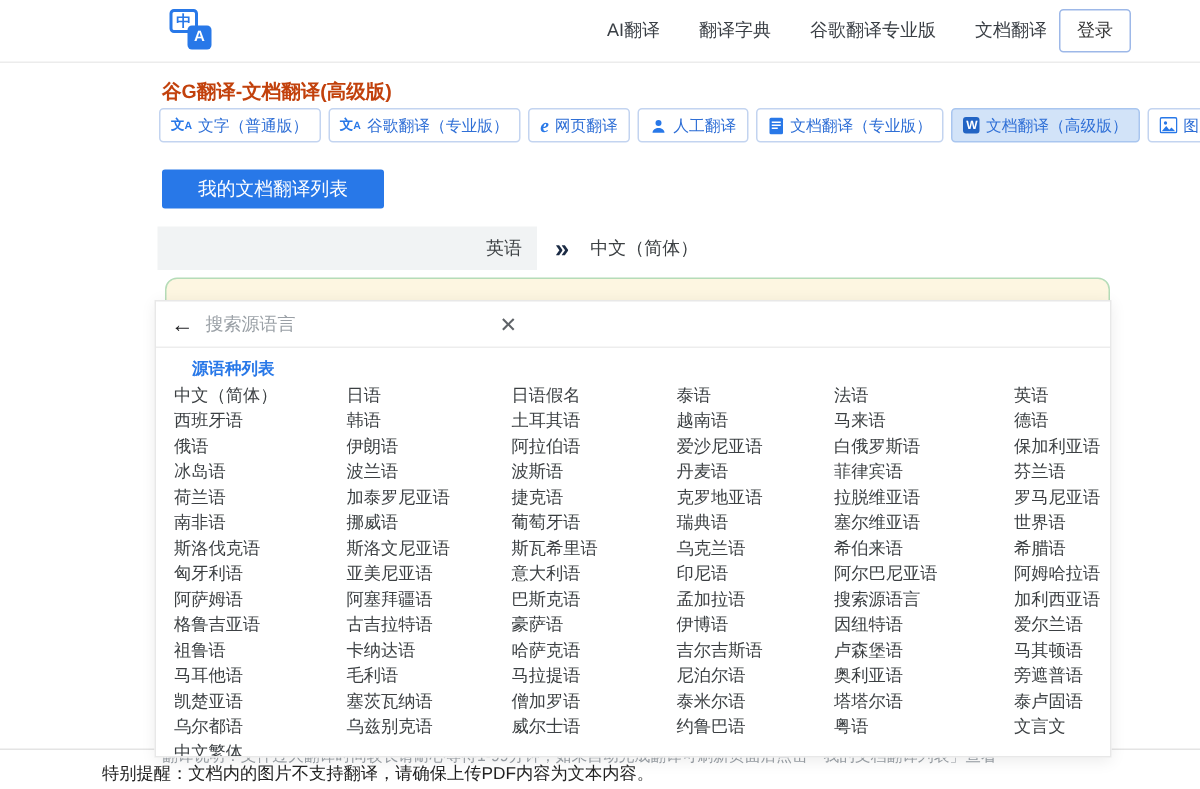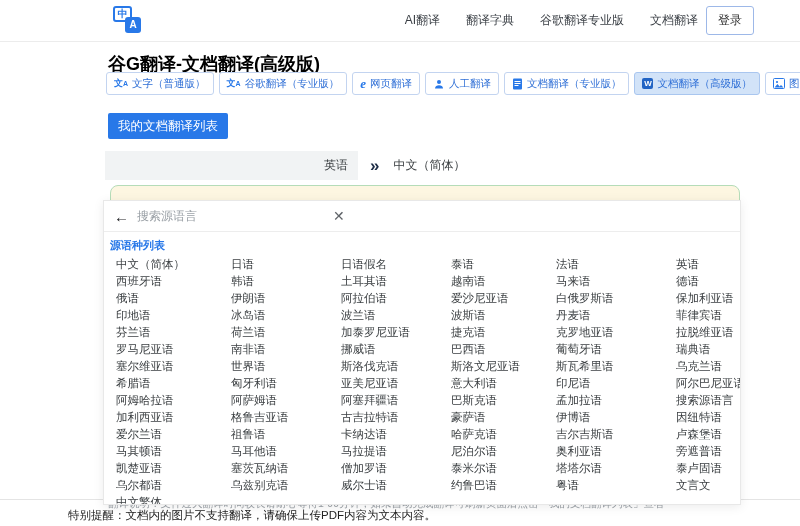--- a/index.html
+++ b/index.html
@@ -18,36 +18,36 @@
     background:#2878e8; border-radius:3px; color:#fff; font-size:10px; font-weight:bold;
     display:flex; align-items:center; justify-content:center; z-index:2; }
   .hspace { flex:1; }
   .main-nav { display:flex; gap:26px; align-items:flex-end; }
   .nav-item { font-size:12px; color:#3a3f45; cursor:pointer; white-space:nowrap; }
   .login-btn { margin-left:8px; border:1px solid #9db8e8; background:#fff; color:#333;
     font-size:12px; padding:5px 11px; border-radius:3px; cursor:pointer;
     font-family:"Liberation Sans", sans-serif; }
 
   
-  .page-title { position:absolute; left:108px; top:52px; font-size:18px; font-weight:bold; color:#000000; }
+  .page-title { position:absolute; left:108px; top:52px; font-size:13px; font-weight:bold; color:#c2410c; }
 
   .tabs { position:absolute; left:106px; top:72px; display:flex; gap:5px; }
   .tab { display:inline-flex; align-items:center; gap:4px; border:1px solid #c3d4f0;
     background:#fff; color:#2f6fd6; font-size:10.5px; height:23px; padding:0 7px;
     border-radius:3px; cursor:pointer; white-space:nowrap; font-family:"Liberation Sans", sans-serif; }
   .tab.active { background:#d2e3f8; border-color:#a9c6ef; }
   .ic-translate { color:#2878e8; font-size:9px; font-weight:bold; line-height:1; }
   .ic-translate small { font-size:7px; }
   .ic-e { font-family:"Liberation Serif", serif; font-style:italic; font-weight:bold;
     color:#2878e8; font-size:13px; line-height:1; }
   .ic-word { display:inline-flex; width:11px; height:11px; background:#2264c4; color:#fff;
     font-size:8px; font-weight:bold; align-items:center; justify-content:center; border-radius:2px; }
   .tab .icwrap { display:inline-flex; align-items:center; }
 
-  .mydocs-btn { position:absolute; left:108px; top:113px; height:26px; padding:0 10px;
+  .mydocs-btn { position:absolute; left:108px; top:113px; height:26px; padding:0 24px;
     background:#2878e8; color:#fff; font-size:12.5px; border:none; border-radius:2px;
     cursor:pointer; font-family:"Liberation Sans", sans-serif; }
 
   
   .langbar { position:absolute; left:105px; top:151px; width:640px; height:29px;
     display:flex; align-items:center; }
   .lang-src { width:253px; height:100%; background:#f1f3f4; display:flex; align-items:center;
     justify-content:flex-end; padding-right:10px; font-size:12px; color:#3c4043; cursor:pointer; }
   .lang-arrow { margin:0 10px 0 12px; font-size:17px; font-weight:bold; color:#1b2b44; line-height:1; }
   .lang-tgt { font-size:12px; color:#3c4043; margin-left:4px; cursor:pointer; }
@@ -67,21 +67,21 @@
   .lang-panel { position:absolute; left:103px; top:200px; width:638px; height:305px;
     background:#fff; border:1px solid #e8e8e8; box-shadow:0 2px 10px rgba(0,0,0,.08);
     z-index:5; overflow:hidden; }
   .panel-header { height:31px; display:flex; align-items:center; padding:0 10px;
     border-bottom:1px solid #ededed; }
   .back-ic { font-size:15px; color:#202124; margin-right:8px; cursor:pointer; line-height:1; }
   .search-input { border:none; outline:none; width:160px; font-size:12px; color:#3c4043;
     font-family:"Liberation Sans", sans-serif; }
   .search-input::placeholder { color:#9aa0a6; }
   .close-ic { margin-left:36px; font-size:14px; color:#5f6368; cursor:pointer; line-height:1; }
-  .list-label { margin:6px 0 3px 6px; font-size:11px; font-weight:bold; color:#2878e8; }
+  .list-label { margin:6px 0 3px 24px; font-size:11px; font-weight:bold; color:#2878e8; }
   .lang-grid { margin-left:12px; display:grid;
     grid-template-columns:115px 110px 110px 105px 120px auto;
     font-size:11.5px; color:#3c4043; line-height:17px; align-content:start; }
   .lang-item { cursor:pointer; white-space:nowrap; }
 </style>
 </head>
 <body>
 
 <div class="screen">
 
@@ -194,44 +194,43 @@
         <div class="lang-item">土耳其语</div>
         <div class="lang-item">越南语</div>
         <div class="lang-item">马来语</div>
         <div class="lang-item">德语</div>
         <div class="lang-item">俄语</div>
         <div class="lang-item">伊朗语</div>
         <div class="lang-item">阿拉伯语</div>
         <div class="lang-item">爱沙尼亚语</div>
         <div class="lang-item">白俄罗斯语</div>
         <div class="lang-item">保加利亚语</div>
-        <div class="lang-item">印地语</div>
         <div class="lang-item">冰岛语</div>
         <div class="lang-item">波兰语</div>
         <div class="lang-item">波斯语</div>
         <div class="lang-item">丹麦语</div>
         <div class="lang-item">菲律宾语</div>
         <div class="lang-item">芬兰语</div>
         <div class="lang-item">荷兰语</div>
         <div class="lang-item">加泰罗尼亚语</div>
         <div class="lang-item">捷克语</div>
         <div class="lang-item">克罗地亚语</div>
         <div class="lang-item">拉脱维亚语</div>
         <div class="lang-item">罗马尼亚语</div>
         <div class="lang-item">南非语</div>
         <div class="lang-item">挪威语</div>
-        <div class="lang-item">巴西语</div>
         <div class="lang-item">葡萄牙语</div>
         <div class="lang-item">瑞典语</div>
         <div class="lang-item">塞尔维亚语</div>
         <div class="lang-item">世界语</div>
         <div class="lang-item">斯洛伐克语</div>
         <div class="lang-item">斯洛文尼亚语</div>
         <div class="lang-item">斯瓦希里语</div>
         <div class="lang-item">乌克兰语</div>
+        <div class="lang-item">希伯来语</div>
         <div class="lang-item">希腊语</div>
         <div class="lang-item">匈牙利语</div>
         <div class="lang-item">亚美尼亚语</div>
         <div class="lang-item">意大利语</div>
         <div class="lang-item">印尼语</div>
         <div class="lang-item">阿尔巴尼亚语</div>
         <div class="lang-item">阿姆哈拉语</div>
         <div class="lang-item">阿萨姆语</div>
         <div class="lang-item">阿塞拜疆语</div>
         <div class="lang-item">巴斯克语</div>
@@ -244,20 +243,21 @@
         <div class="lang-item">伊博语</div>
         <div class="lang-item">因纽特语</div>
         <div class="lang-item">爱尔兰语</div>
         <div class="lang-item">祖鲁语</div>
         <div class="lang-item">卡纳达语</div>
         <div class="lang-item">哈萨克语</div>
         <div class="lang-item">吉尔吉斯语</div>
         <div class="lang-item">卢森堡语</div>
         <div class="lang-item">马其顿语</div>
         <div class="lang-item">马耳他语</div>
+        <div class="lang-item">毛利语</div>
         <div class="lang-item">马拉提语</div>
         <div class="lang-item">尼泊尔语</div>
         <div class="lang-item">奥利亚语</div>
         <div class="lang-item">旁遮普语</div>
         <div class="lang-item">凯楚亚语</div>
         <div class="lang-item">塞茨瓦纳语</div>
         <div class="lang-item">僧加罗语</div>
         <div class="lang-item">泰米尔语</div>
         <div class="lang-item">塔塔尔语</div>
         <div class="lang-item">泰卢固语</div>

